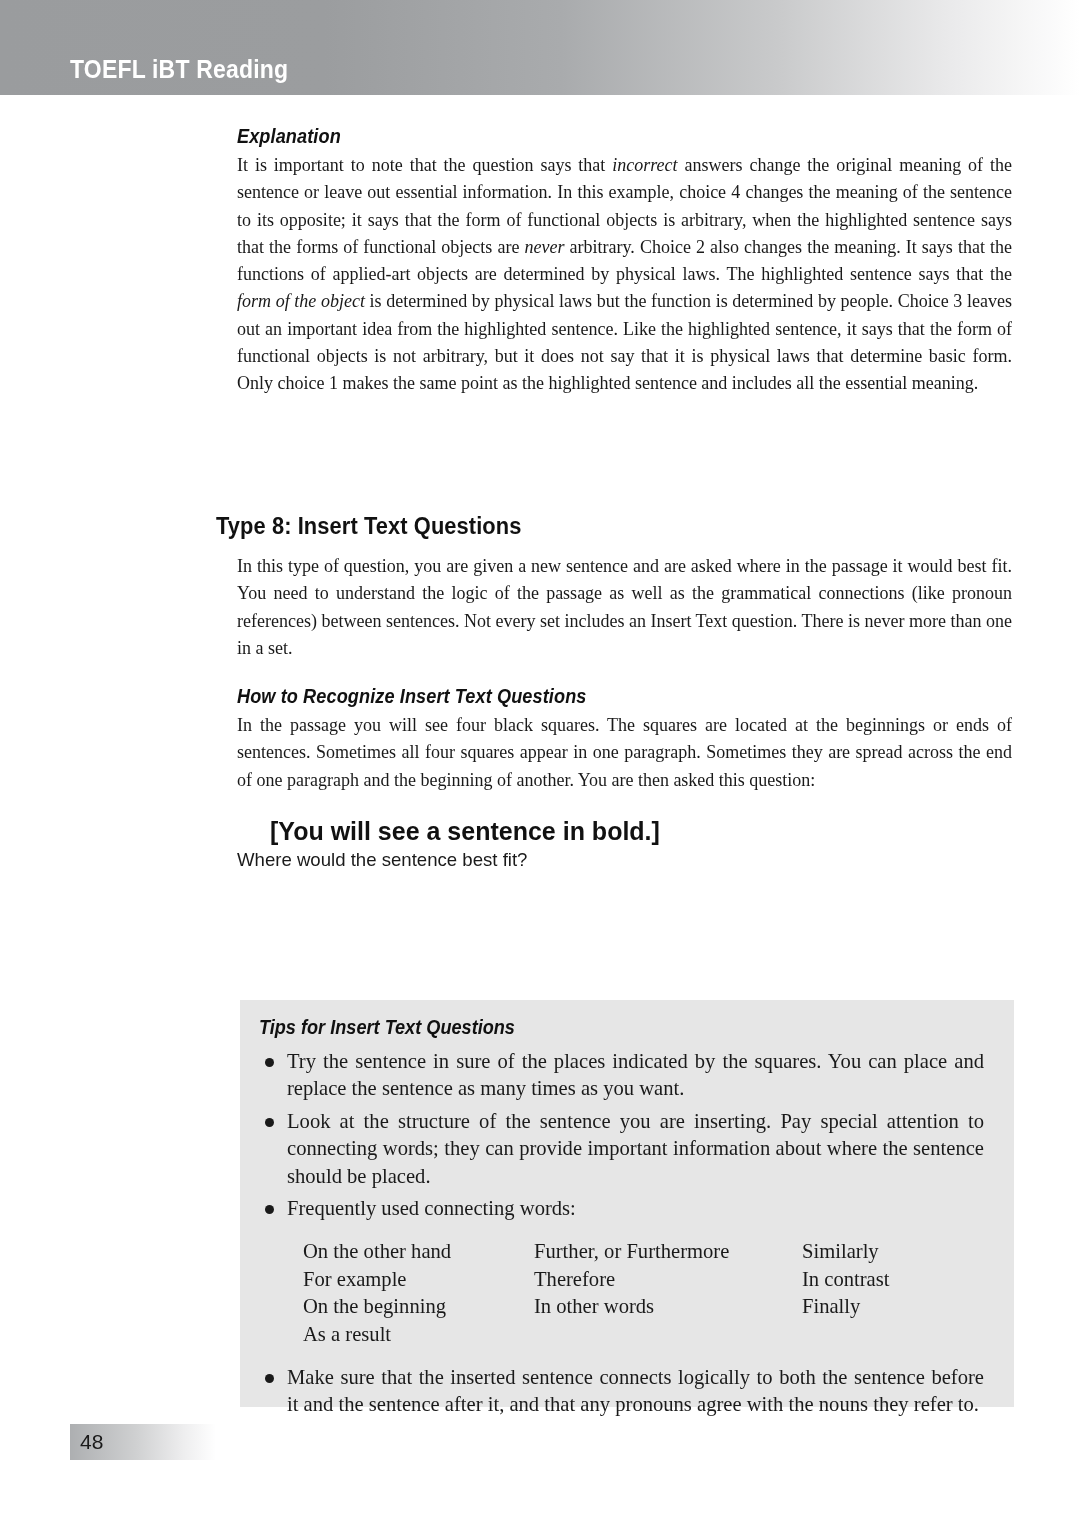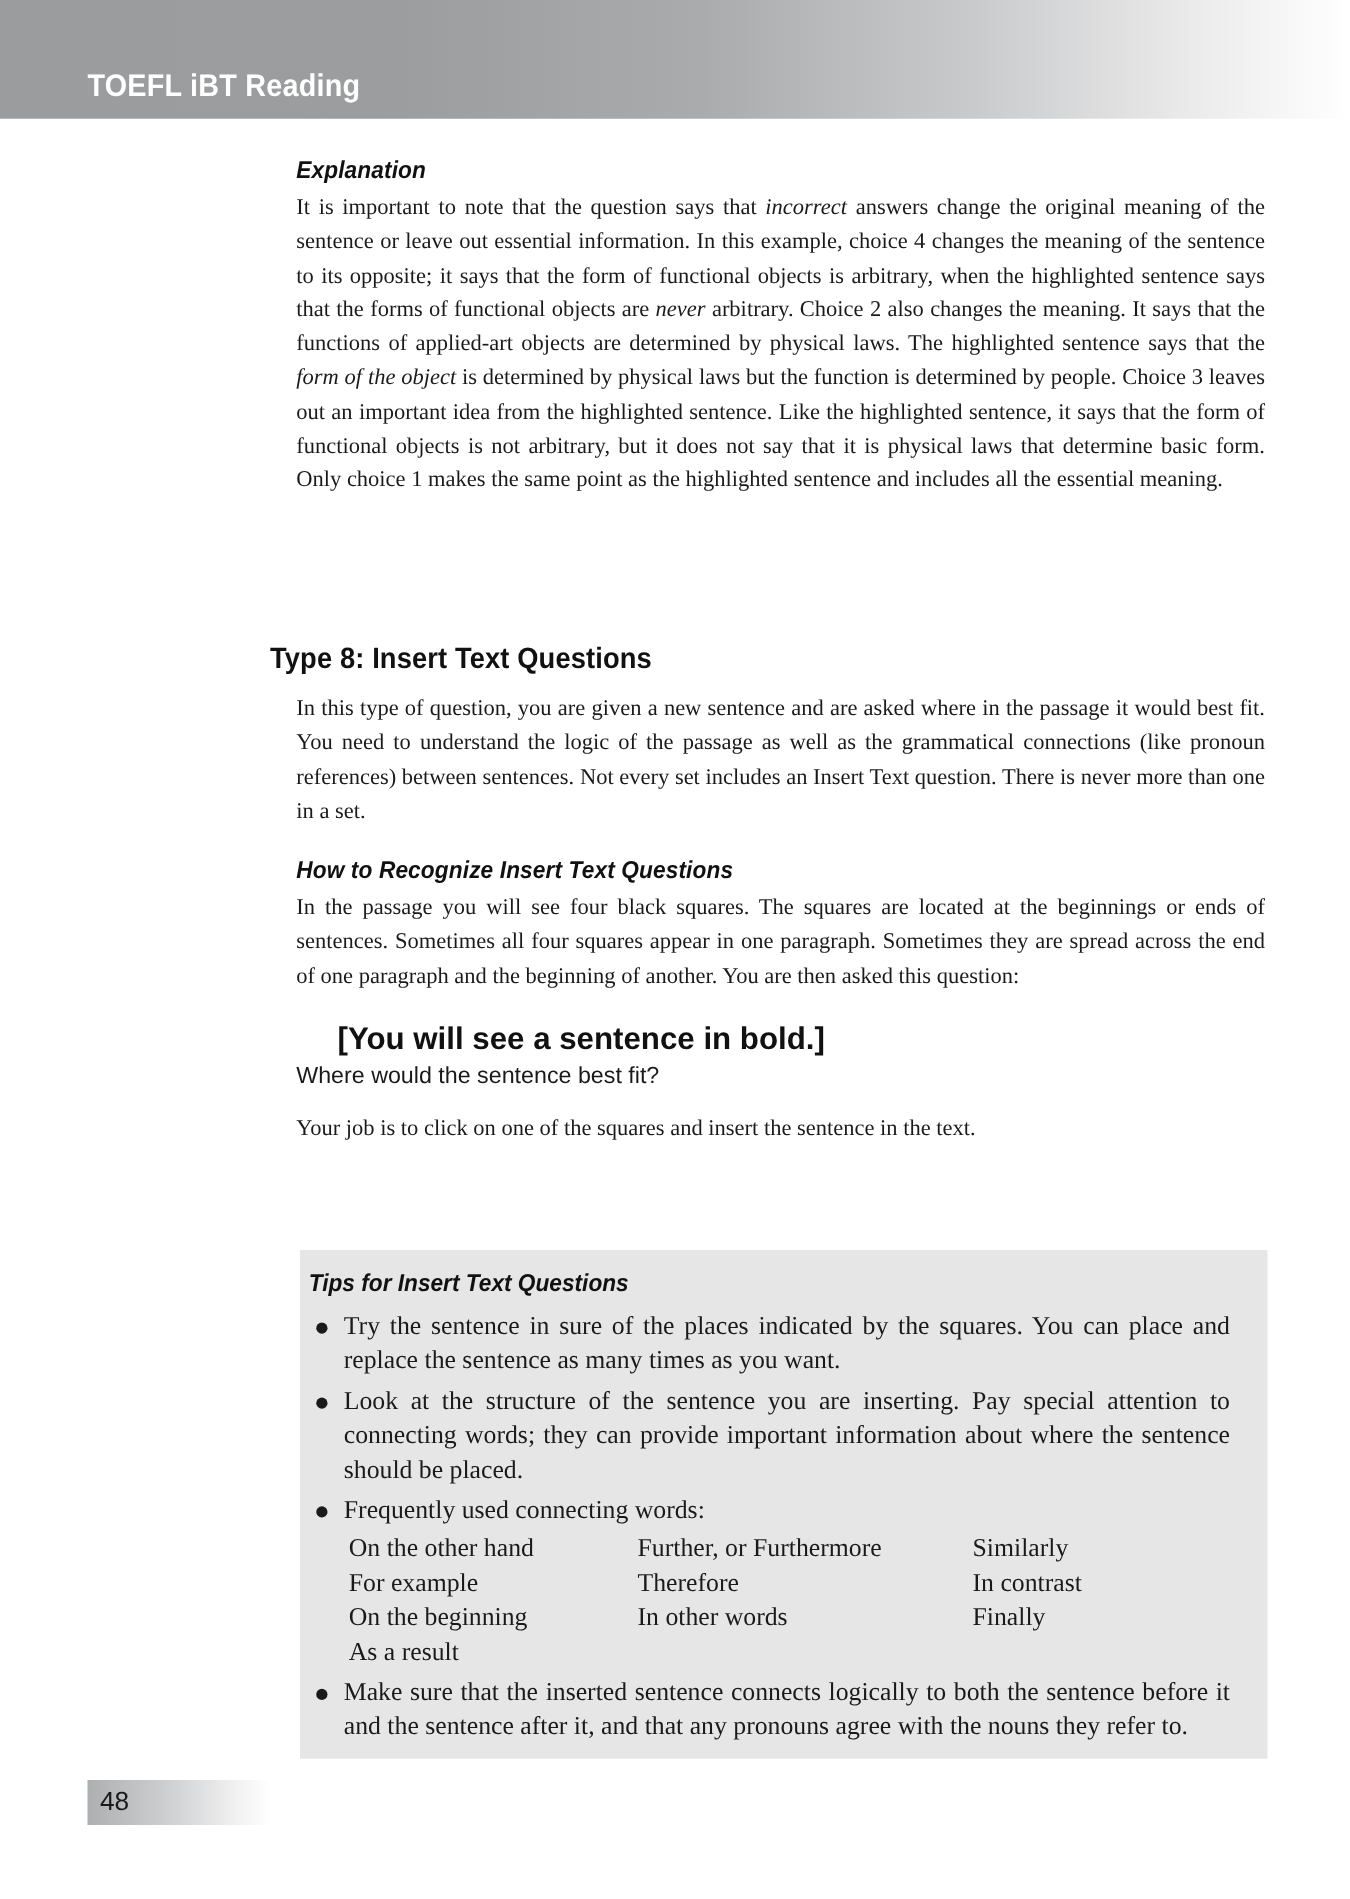--- a/index.html
+++ b/index.html
@@ -115,21 +115,21 @@
   .tips-box {
     position: absolute;
     left: 240px;
     top: 1000px;
     width: 774px;
     height: 407px;
     background: #e6e6e6;
     box-sizing: border-box;
   }
   .tips-inner {
-    padding: 16px 30px 0 7px;
+    padding: 16px 30px 0 19px;
   }
   .tips-title {
     font-family: "Liberation Sans Narrow", "Liberation Sans", sans-serif;
     font-weight: bold;
     font-style: italic;
     font-size: 19.5px;
     color: #111111;
     transform: scaleX(0.93);
     transform-origin: left center;
     margin: 0 0 9px 0;
@@ -156,21 +156,21 @@
     top: 10px;
     width: 9px;
     height: 9px;
     border-radius: 50%;
     background: #1a1a1a;
   }
   li.no-justify { text-align: left; }
 
   table.connectors {
     border-collapse: collapse;
-    margin: 4px;
+    margin: 16px;
     width: 100%;
   }
   table.connectors td {
     font-family: "Liberation Serif", serif;
     font-size: 20.6px;
     line-height: 27.4px;
     padding: 0;
     vertical-align: top;
     color: #1a1a1a;
     white-space: nowrap;
@@ -228,21 +228,20 @@
 
     <div style="height:22px;"></div>
 
 
     <p class="bold-line">[You will see a sentence in bold.]</p>
 
     <p class="sans left">Where would the sentence best fit?</p>
 
     <div style="height:16px;"></div>
 
-    <p class="body">Your job is to click on one of the squares and insert the sentence in the text.</p>
   </div>
 
   <div class="tips-box" style="top:905px;">
     <div class="tips-inner">
       <div class="tips-title">Tips for Insert Text Questions</div>
       <ul class="tips-list">
         <li>Try the sentence in sure of the places indicated by the squares. You can place and replace the sentence as many times as you want.</li>
         <li>Look at the structure of the sentence you are inserting. Pay special attention to connecting words; they can provide important information about where the sentence should be placed.</li>
         <li class="no-justify">
           <span>Frequently used connecting words:</span>

